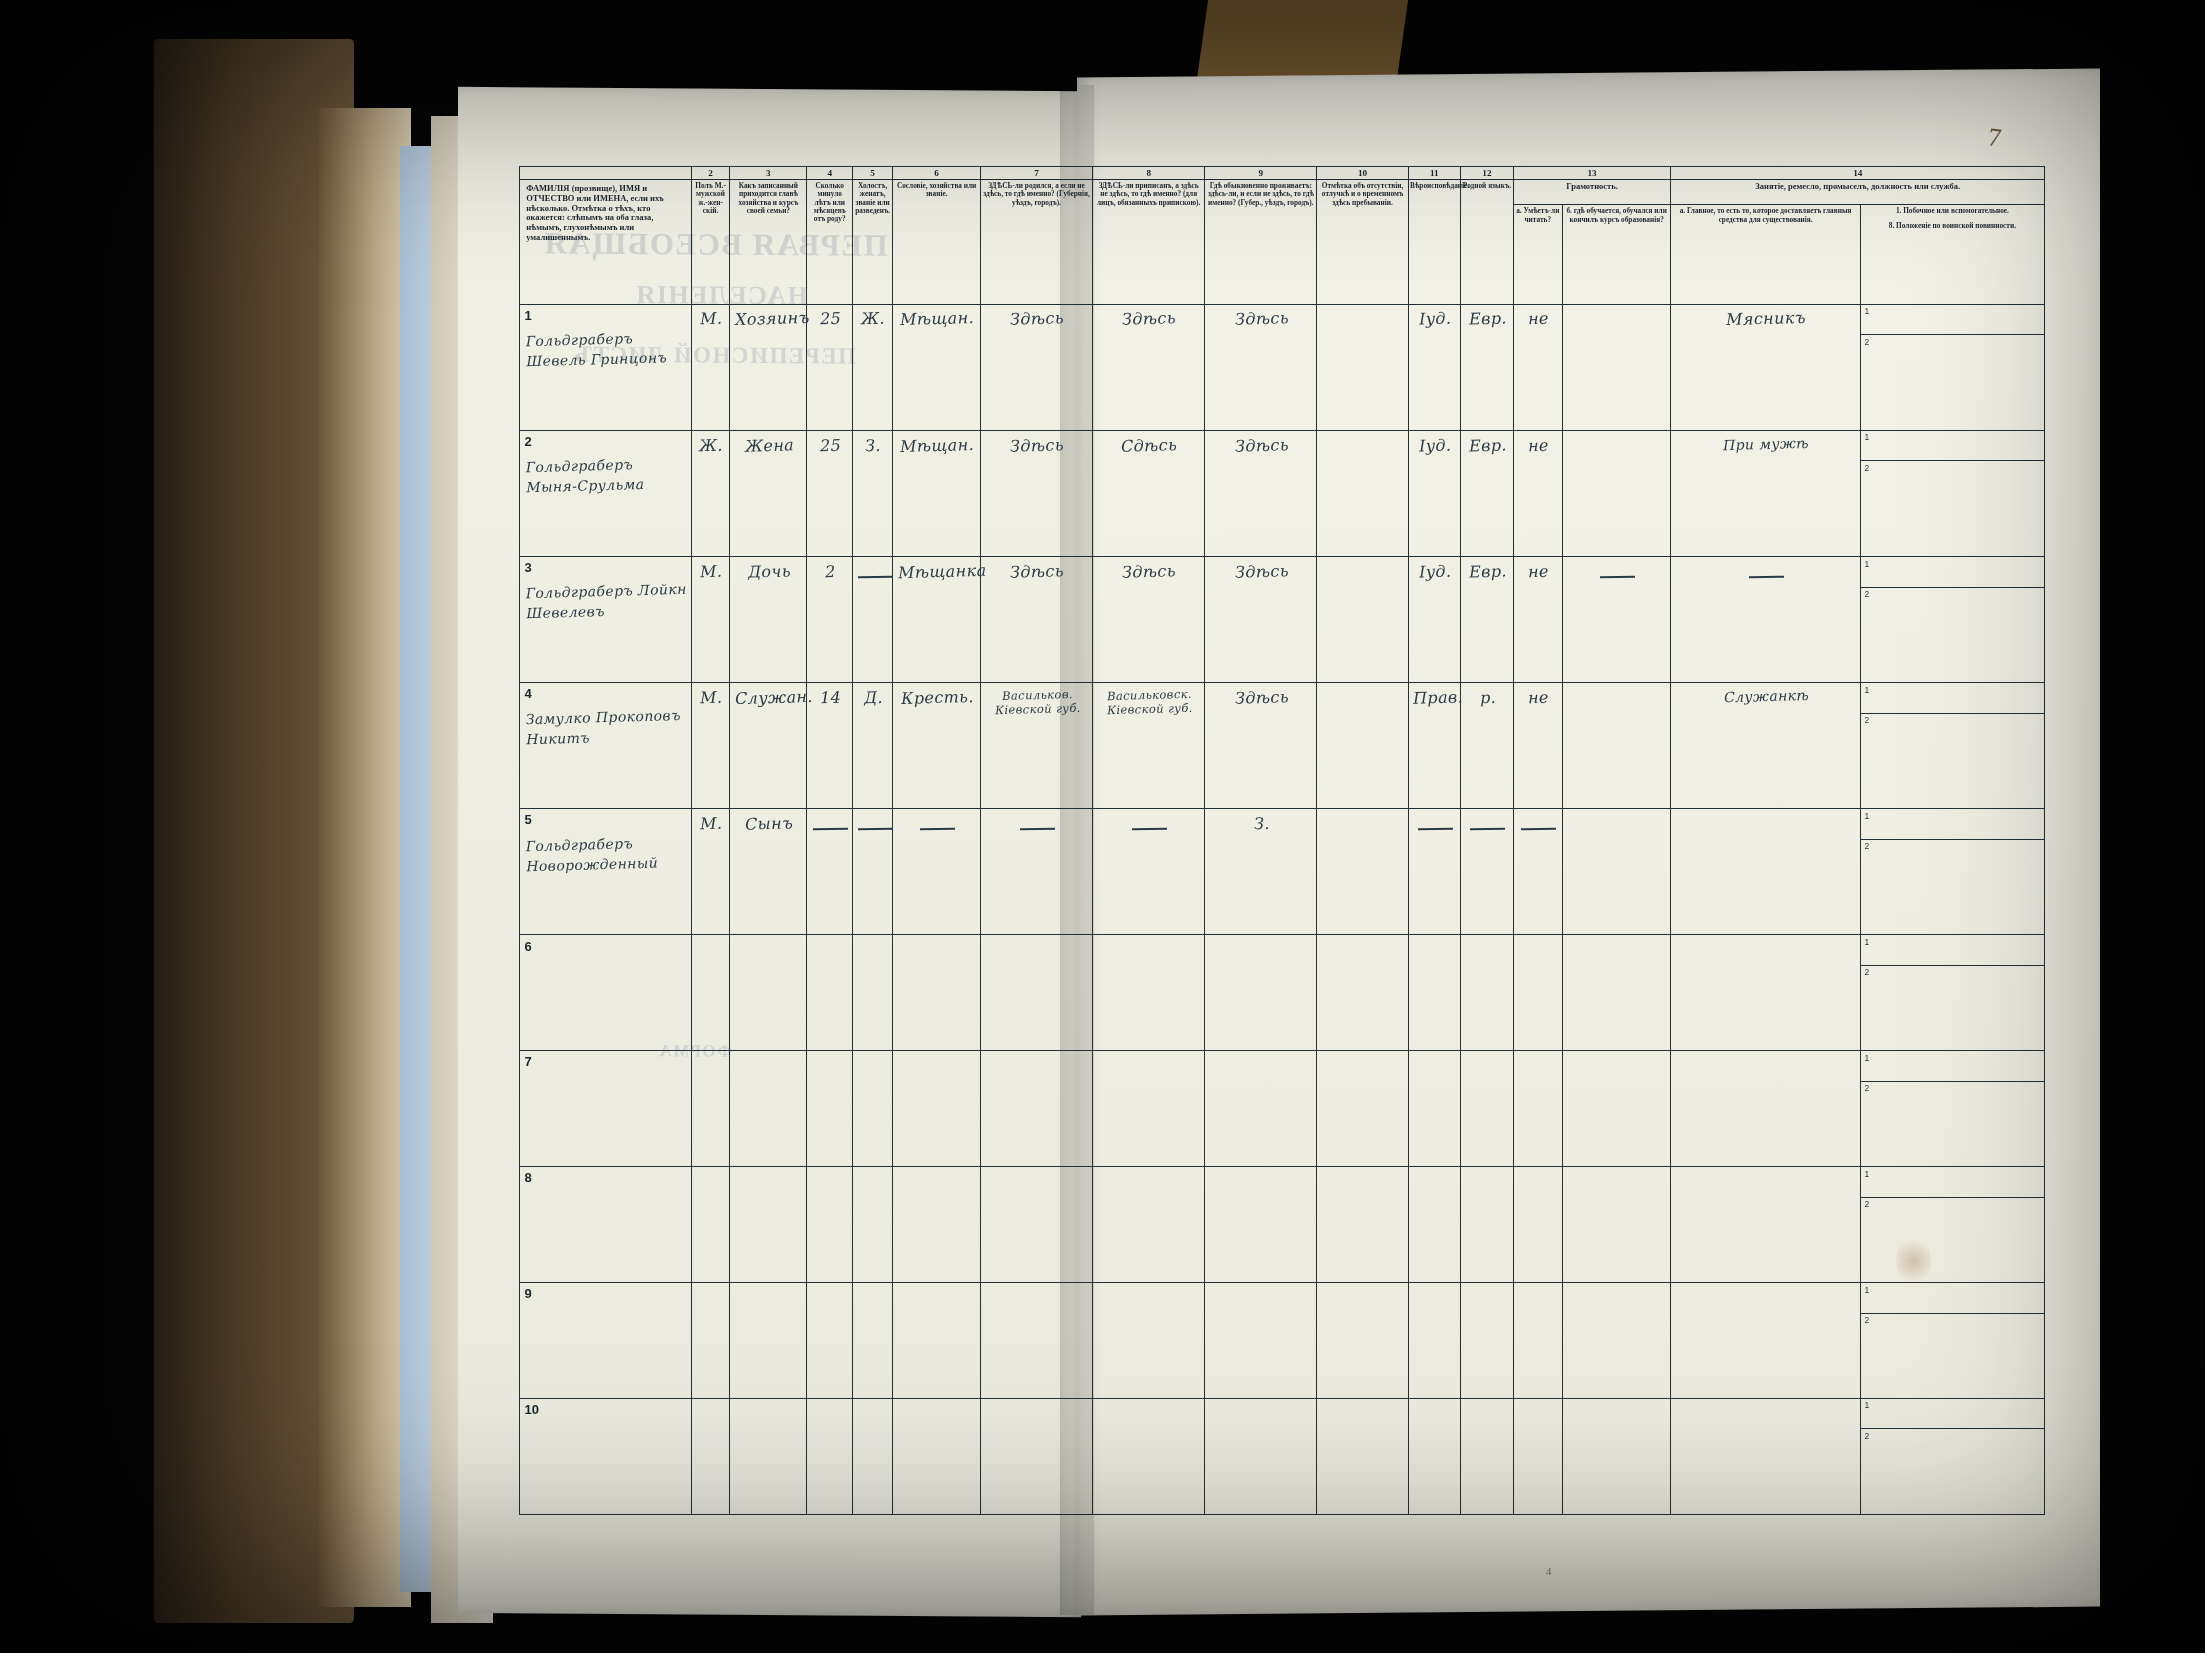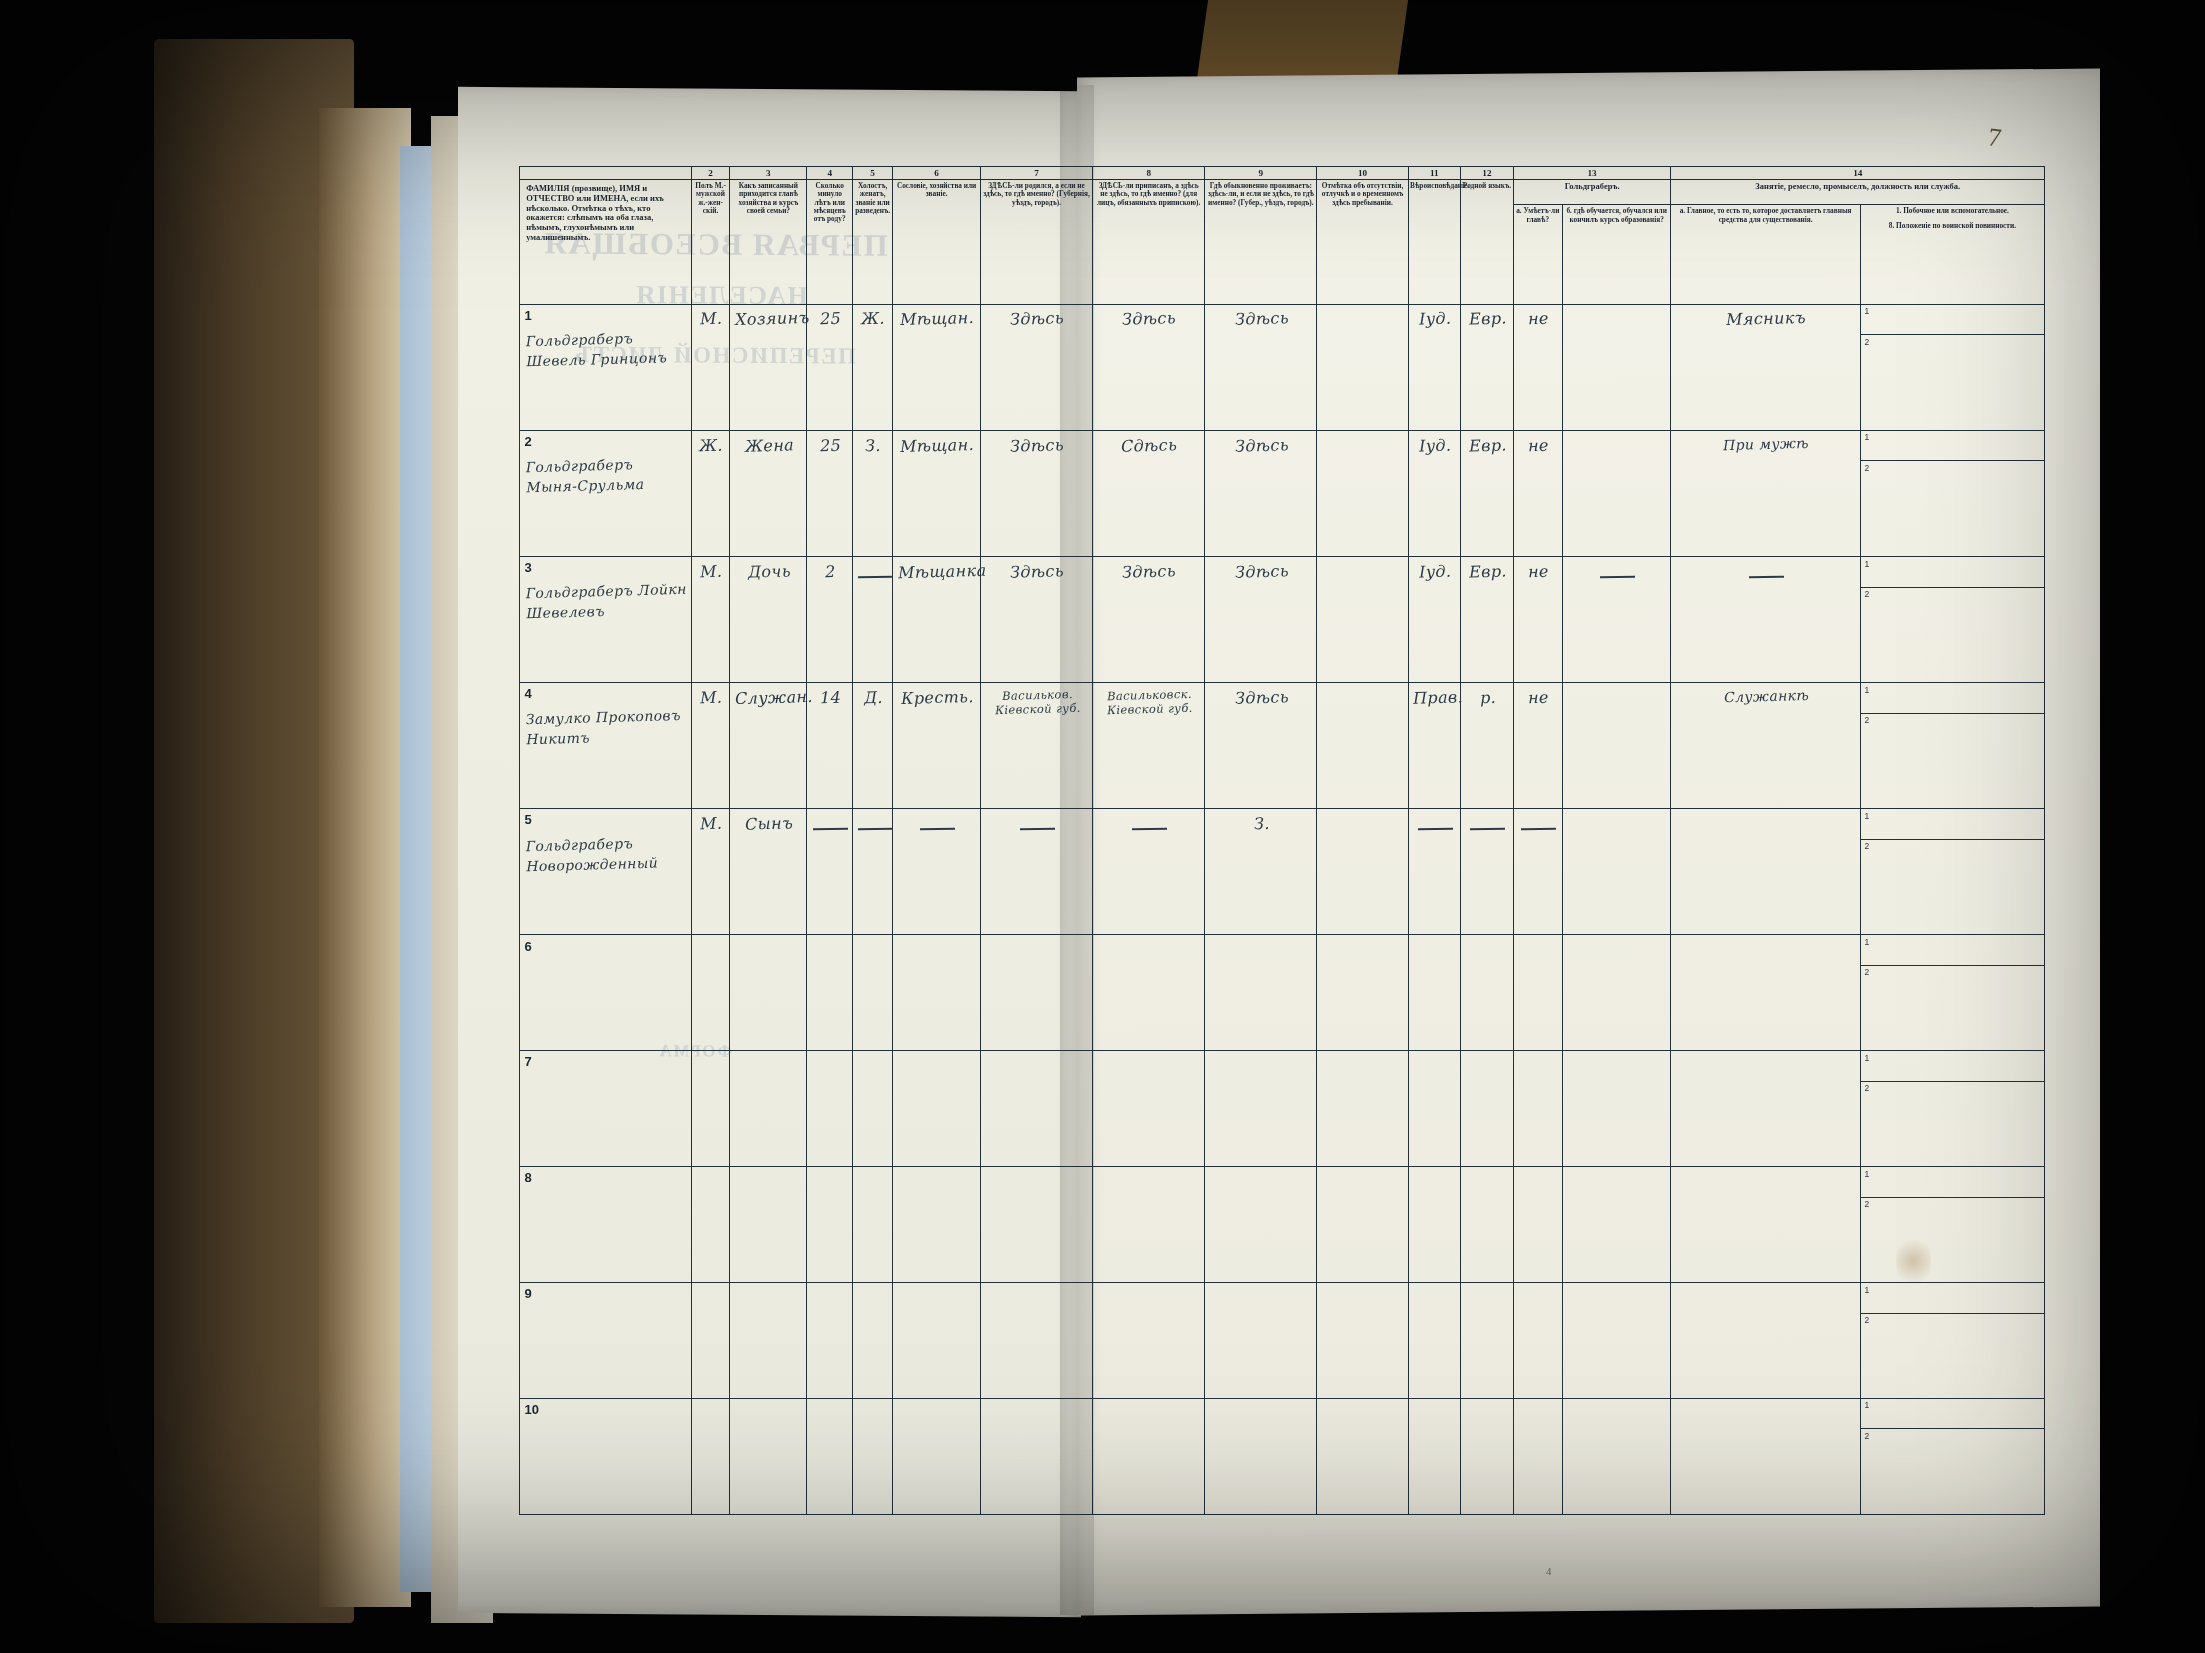--- a/index.html
+++ b/index.html
@@ -123,25 +123,25 @@
           <td rowspan="2" class="hdr small">Какъ записанный приходится главѣ хозяйства и курсъ своей семьи?</td>
           <td rowspan="2" class="hdr small">Сколько минуло лѣтъ или мѣсяцевъ отъ роду?</td>
           <td rowspan="2" class="hdr small">Холостъ, женатъ, званіе или разведенъ.</td>
           <td rowspan="2" class="hdr small">Сословіе, хозяйства или званіе.</td>
           <td rowspan="2" class="hdr small">ЗДѢСЬ-ли родился, а если не здѣсь, то гдѣ именно? (Губернія, уѣздъ, городъ).</td>
           <td rowspan="2" class="hdr small">ЗДѢСЬ-ли приписанъ, а здѣсь не здѣсь, то гдѣ именно? (для лицъ, обязанныхъ припискою).</td>
           <td rowspan="2" class="hdr small">Гдѣ обыкновенно проживаетъ: здѣсь-ли, и если не здѣсь, то гдѣ именно? (Губер., уѣздъ, городъ).</td>
           <td rowspan="2" class="hdr small">Отмѣтка объ отсутствіи, отлучкѣ и о временномъ здѣсь пребываніи.</td>
           <td rowspan="2" class="hdr small">Вѣроисповѣданіе.</td>
           <td rowspan="2" class="hdr small">Родной языкъ.</td>
-          <td colspan="2" class="hdr" style="height:20px;">Гольдграберъ.</td>
+          <td colspan="2" class="hdr" style="height:20px;">Грамотность.</td>
           <td colspan="2" class="hdr">Занятіе, ремесло, промыселъ, должность или служба.</td>
         </tr>
         <tr>
-          <td class="hdr small">а. Умѣетъ-ли главѣ?</td>
+          <td class="hdr small">а. Умѣетъ-ли читать?</td>
           <td class="hdr small">б. гдѣ обучается, обучался или кончилъ курсъ образованія?</td>
           <td class="hdr small">а. Главное, то есть то, которое доставляетъ главныя средства для существованія.</td>
           <td class="hdr small">
             <div>1. Побочное или вспомогательное.</div>
             <div style="height:6.2px"></div>
             <div>8. Положеніе по воинской повинности.</div>
           </td>
         </tr>
 
         </tbody>

